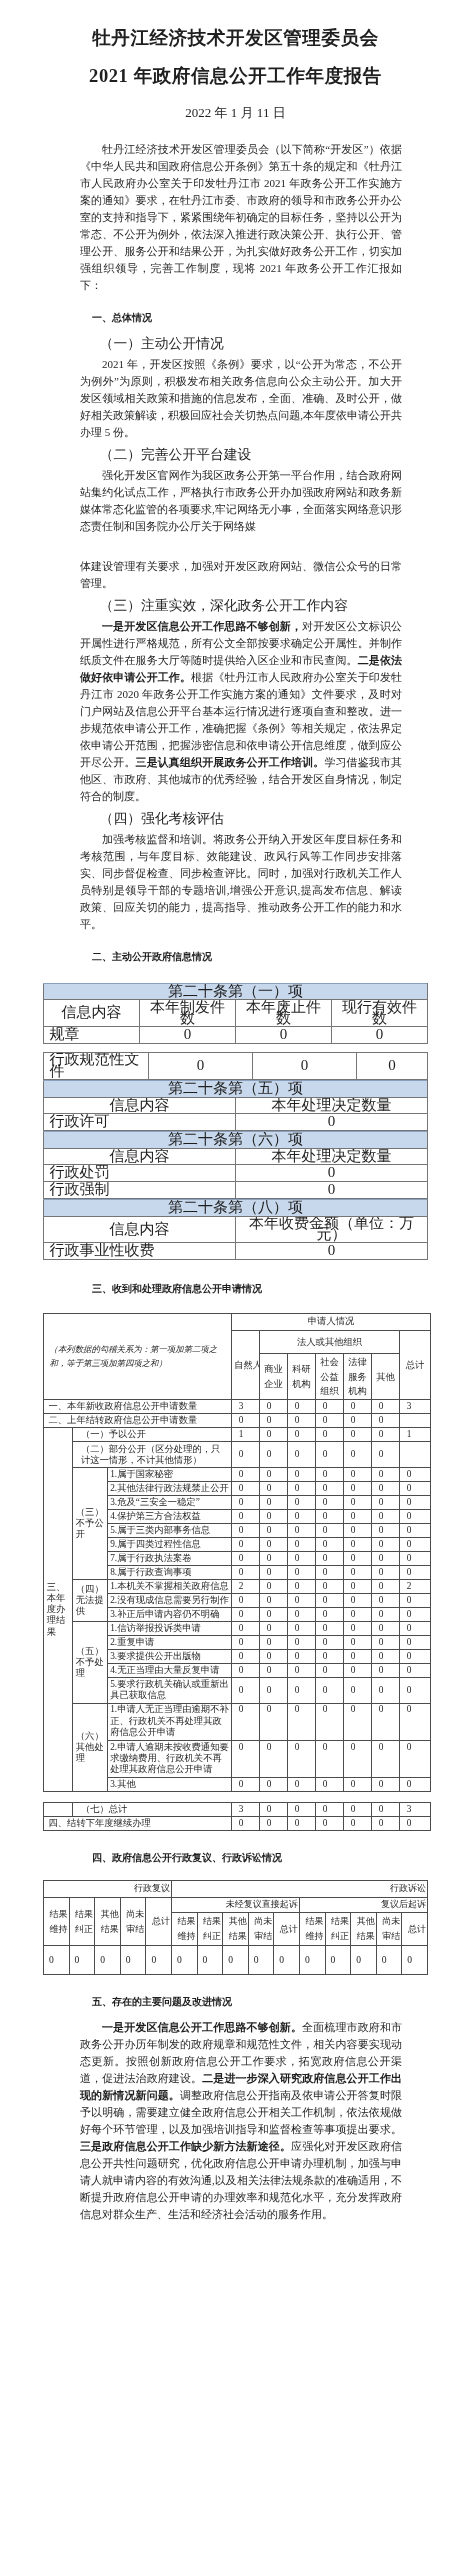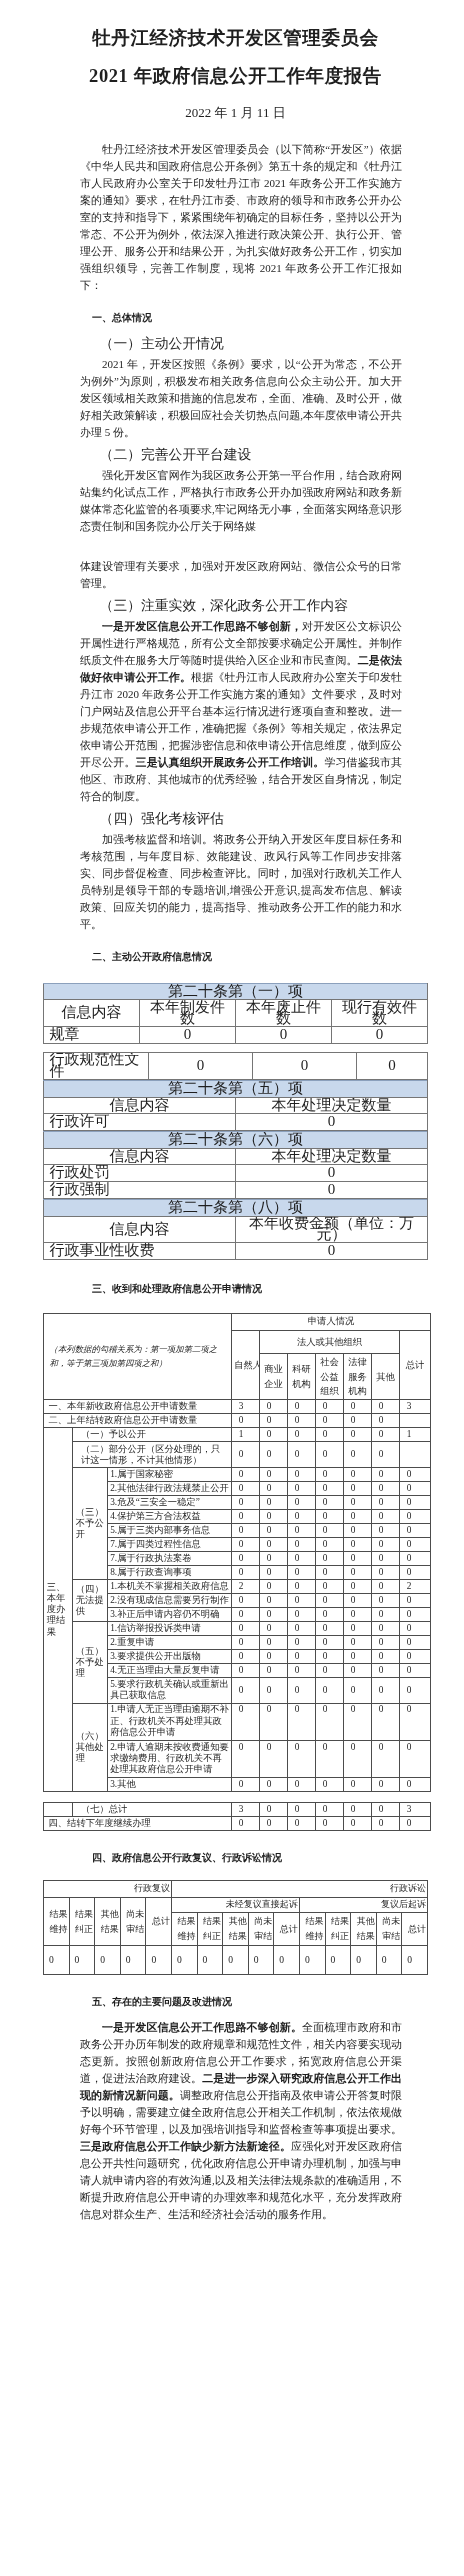--- a/index.html
+++ b/index.html
@@ -283,21 +283,21 @@
       <td class="lbl3">5.属于三类内部事务信息</td>
       <td class="num">0</td>
       <td class="num">0</td>
       <td class="num">0</td>
       <td class="num">0</td>
       <td class="num">0</td>
       <td class="num">0</td>
       <td class="num">0</td>
     </tr>
     <tr>
-      <td class="lbl3">7.属于四类过程性信息</td>
+      <td class="lbl3">9.属于四类过程性信息</td>
       <td class="num">0</td>
       <td class="num">0</td>
       <td class="num">0</td>
       <td class="num">0</td>
       <td class="num">0</td>
       <td class="num">0</td>
       <td class="num">0</td>
     </tr>
     <tr>
       <td class="lbl3">7.属于行政执法案卷</td>

